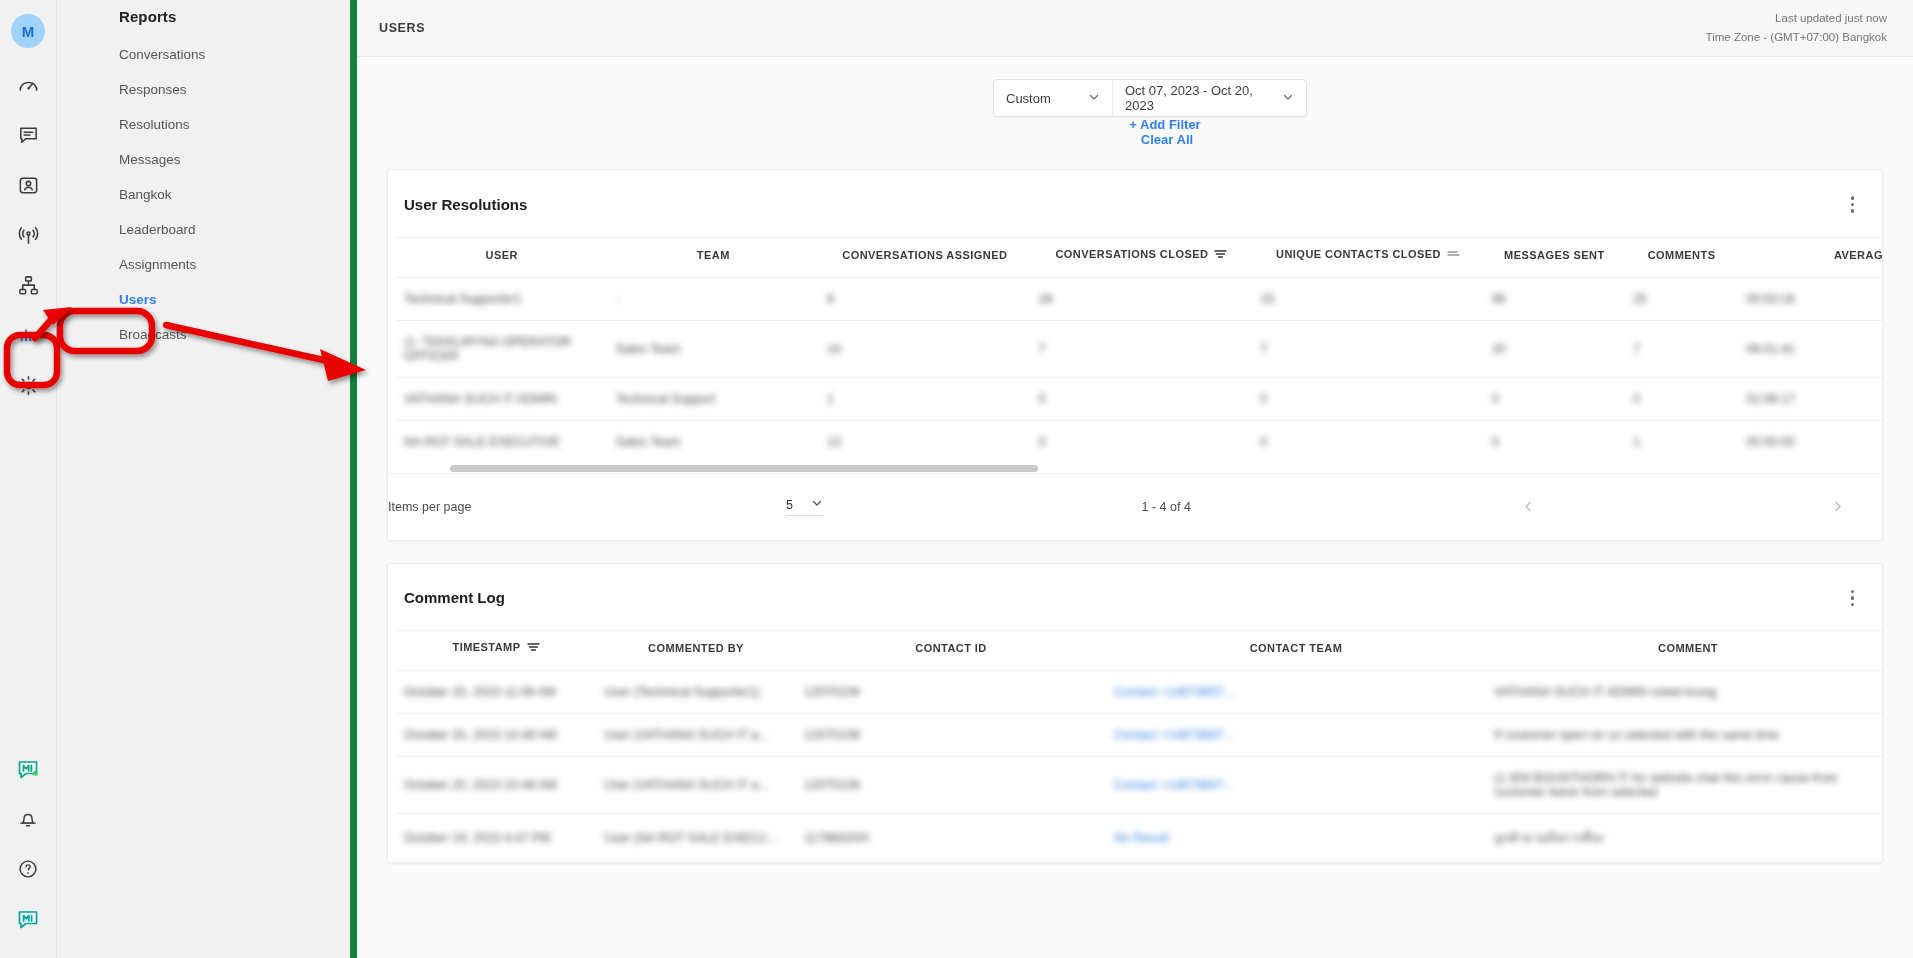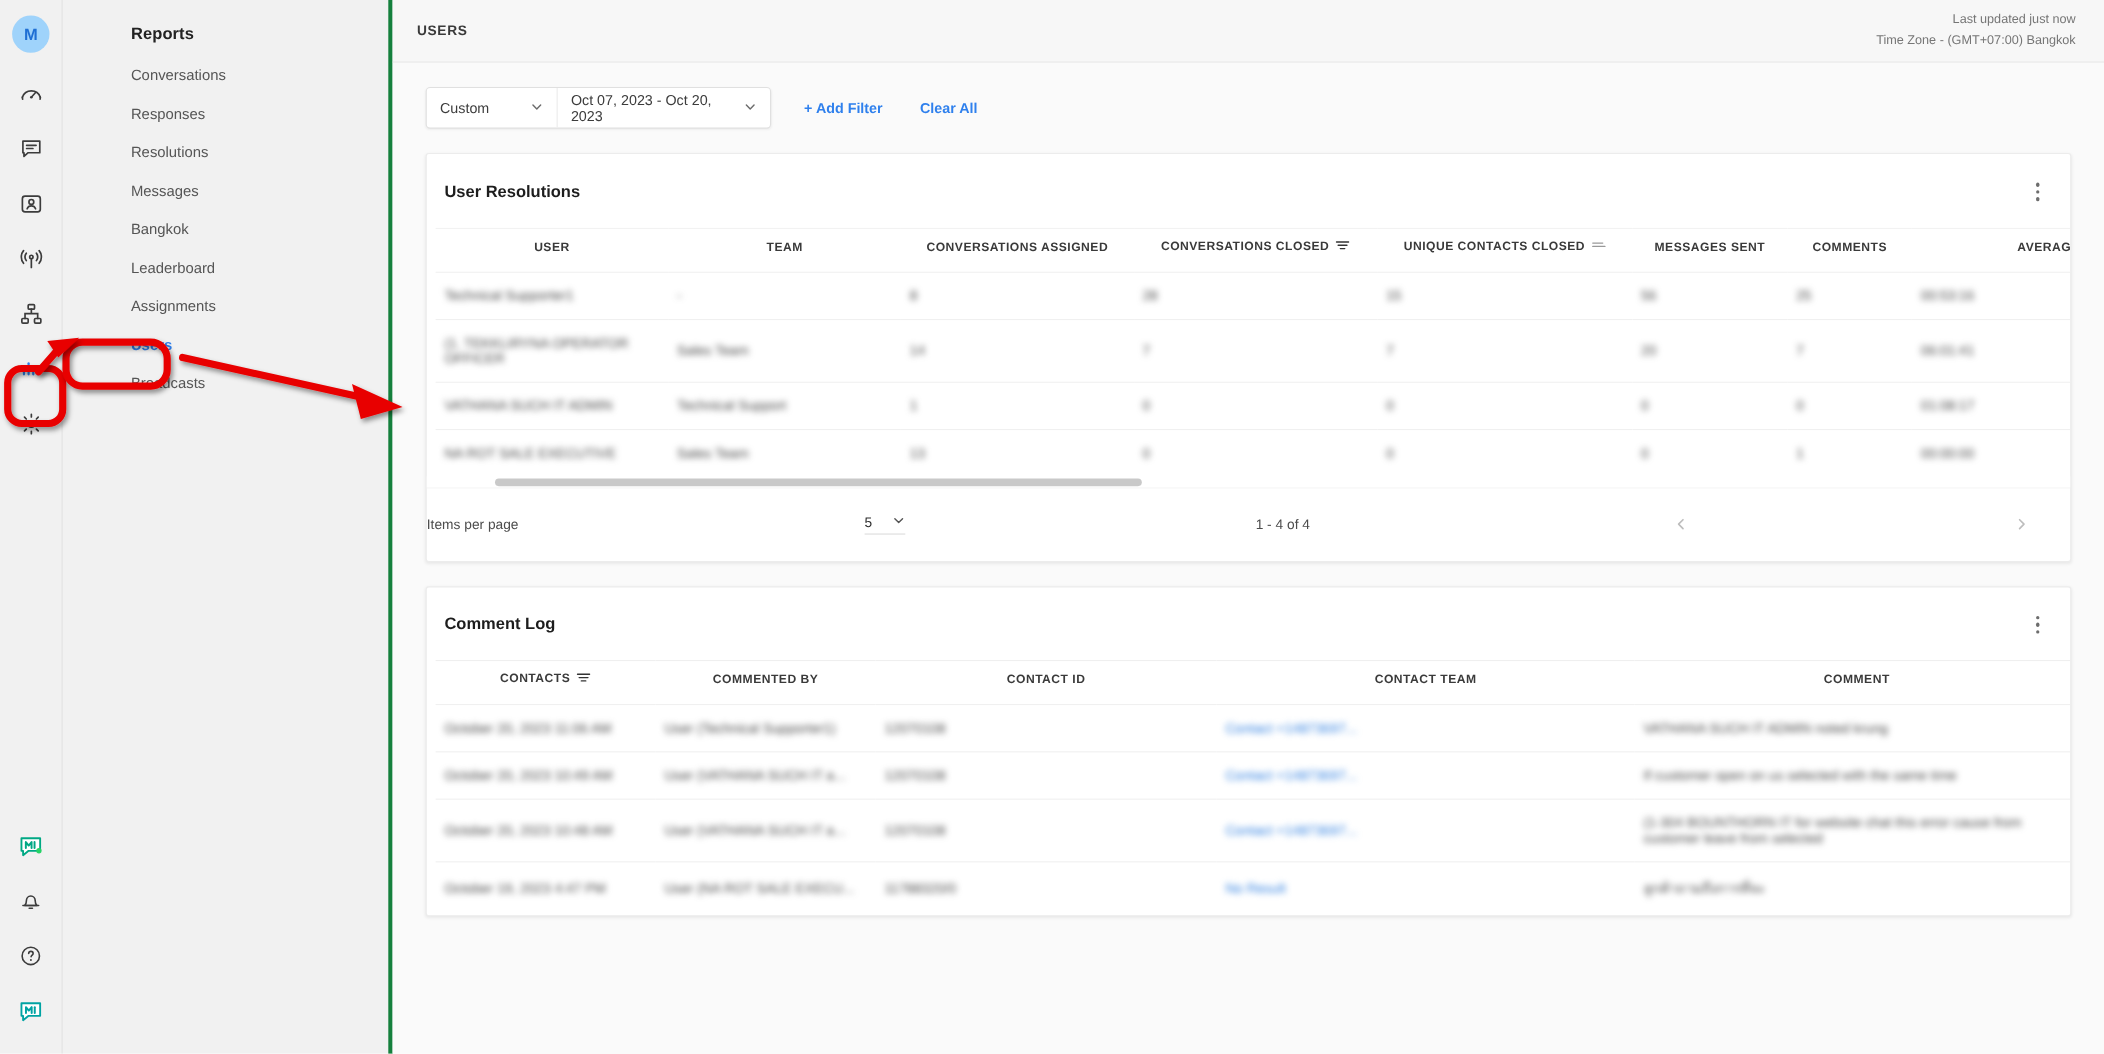--- a/index.html
+++ b/index.html
@@ -38,23 +38,23 @@
   }
   .rail-icon svg { display: block; }
   .rail-icon.active { color: #2f80ed; }
   .rail-spacer { flex: 1 1 auto; }
   .rail-bottom { padding-bottom: 14px; display:flex; flex-direction:column; align-items:center; }
 
   
   .nav {
     width: 300px; height: 958px;
     background: #f1f1f1;
-    border-right: 4px solid #15803d;
+    border-right: 7px solid #15803d;
     flex: none;
-    padding-top: 14px;
+    padding-top: 0;
   }
   .nav-title {
     font-size: 15px; font-weight: 700; color: #222;
     padding: 8px 0 12px 62px;
     letter-spacing: .1px;
   }
   .nav-item {
     font-size: 13.5px; color: #555;
     padding: 10px 0 10px 62px;
     cursor: pointer;
@@ -79,21 +79,21 @@
   .topbar-meta div { font-size: 11.5px; color: #767676; line-height: 19px; }
 
   .content { flex: 1 1 auto; overflow: hidden; padding: 0 0 0 0; background: #fafafa; }
 
   .report-desc {
     font-size: 13.5px; color: #6a6a6a;
     padding: 26px 0 0 30px;
   }
 
   
-  .filters { display: flex; align-items: center; padding: 22px 0 0 30px; }
+  .filters { display: flex; align-items: center; padding: 22px 0 0 30px; flex-direction: column; }
   .filter-group {
     display: flex; align-items: center;
     background: #ffffff;
     border: 1px solid #e0e0e0;
     border-radius: 4px;
     height: 38px;
     box-shadow: 0 1px 2px rgba(0,0,0,.05);
   }
   .filter-select {
     display: flex; align-items: center; justify-content: space-between;
@@ -467,21 +467,21 @@
           <table class="clt">
             <colgroup>
               <col class="c-ts">
                 <col class="c-by">
                 <col class="c-cid">
                 <col class="c-cname">
                 <col class="c-cmt">
             </colgroup>
             <thead>
               <tr>
-                <th><span>CONTACTS</span><span class="sorticon"><svg width="13" height="10" viewBox="0 0 13 10" stroke="#333" stroke-width="1.3" stroke-linecap="round">
+                <th><span>TIMESTAMP</span><span class="sorticon"><svg width="13" height="10" viewBox="0 0 13 10" stroke="#333" stroke-width="1.3" stroke-linecap="round">
                         <path d="M1 2h11M2.5 5h8M4.5 8h4"></path>
                       </svg></span></th>
                 <th><span>COMMENTED BY</span></th>
                 <th><span>CONTACT ID</span></th>
                 <th><span>CONTACT TEAM</span></th>
                 <th><span>COMMENT</span></th>
               </tr>
             </thead>
             <tbody>
               <tr>

